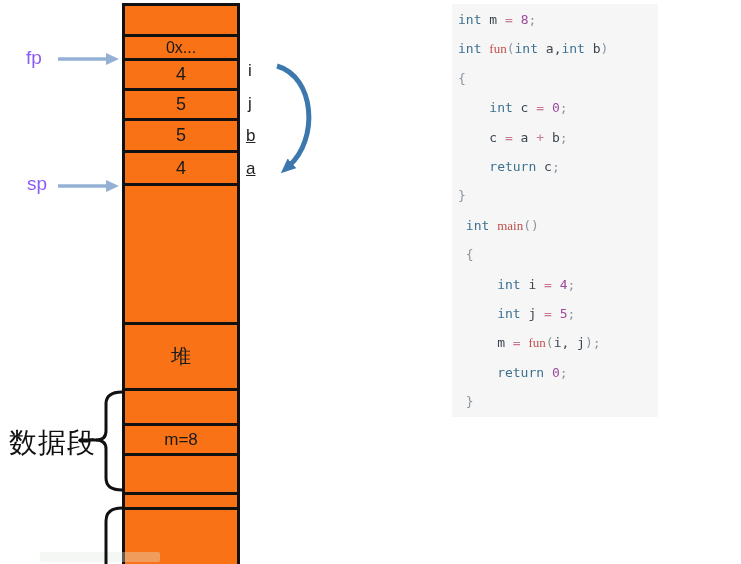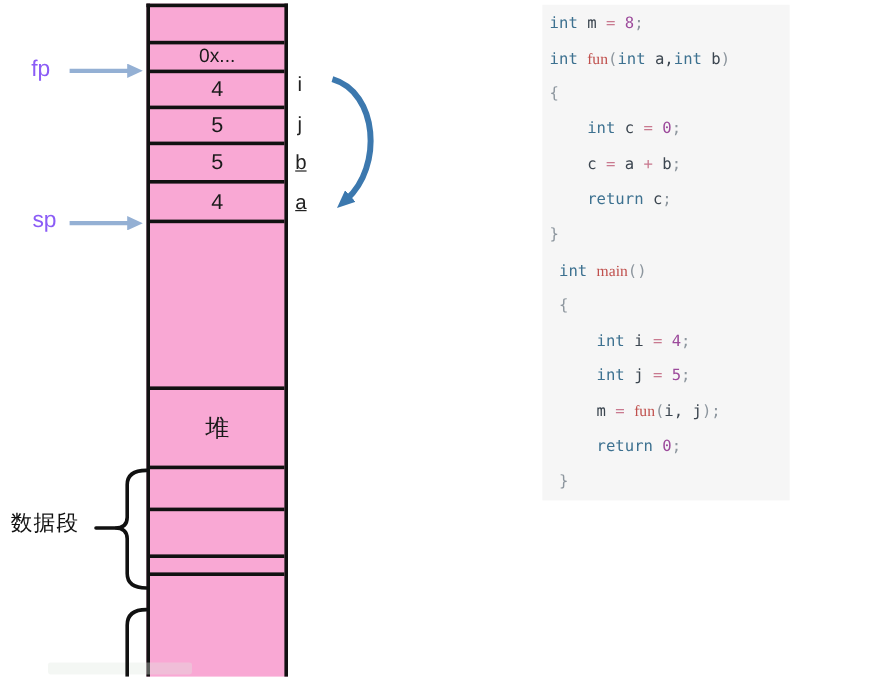--- a/index.html
+++ b/index.html
@@ -11,40 +11,40 @@
     --kw:#3d7190; --fn:#c0504d; --num:#9c4a9b; --op:#c9798f; --pl:#3c4650; --pu:#8d969e;
     --diagram_text:#1a1a1a;
   }
   html,body{margin:0;padding:0;}
   body{background:#ffffff;font-family:"Liberation Sans",sans-serif;}
   .canvas{position:relative;width:741px;height:564px;background:#ffffff;overflow:hidden;}
 
   
   .stack-column{
     position:absolute;left:122px;top:3px;width:118px;height:561px;
-    border:3px solid var(--stack_line);border-bottom:none;box-sizing:border-box;background:#f9a8d4;
+    border:3px solid var(--stack_line);border-bottom:none;box-sizing:border-box;background:#f97316;
   }
   .cell{
     box-sizing:border-box;border-bottom:3px solid var(--stack_line);
     display:flex;align-items:center;justify-content:center;
     color:var(--diagram_text);font-size:18px;
   }
   .c0{height:31px;} .c1{height:24px;font-size:16px;} .c2{height:30px;} .c3{height:30px;}
   .c4{height:32px;} .c5{height:33px;} .c6{height:139px;} .c7{height:66px;font-size:20px;}
   .c8{height:35px;} .c9{height:30px;font-size:17px;} .c10{height:39px;} .c11{height:15px;}
   .c12{height:54px;border-bottom:none;}
 
   
   .ptr-label{position:absolute;font-size:19px;color:#8b5cf6;}
   .fp{left:26px;top:47px;} .sp{left:27px;top:173px;}
   .var-label{position:absolute;left:248px;font-size:17px;color:#222;}
   .vl-i{top:61px;} .vl-j{top:94px;}
   .vl-b{top:126px;left:246px;text-decoration:underline;}
   .vl-a{top:159px;left:246px;text-decoration:underline;}
-  .seg-label{position:absolute;left:9px;top:424px;font-size:18px;color:#111;letter-spacing:1px;}
+  .seg-label{position:absolute;left:9px;top:424px;font-size:28px;color:#111;letter-spacing:1px;}
   .watermark{position:absolute;left:40px;bottom:2px;width:120px;height:10px;background:#dfe7df;opacity:.35;border-radius:2px;}
 
   
   .overlay{position:absolute;left:0;top:0;width:741px;height:564px;pointer-events:none;}
   .ptr-arrow{stroke:var(--pointer_arrow);stroke-width:3.5;}
   .marker-light{fill:var(--pointer_arrow);}
   .curve{stroke:var(--curve_arrow);stroke-width:5;fill:none;}
   .marker-curve{fill:var(--curve_arrow);}
   .code-arrow{stroke:var(--code_arrow);stroke-width:5;}
   .marker-code{fill:var(--code_arrow);}
@@ -69,20 +69,21 @@
   <div class="stack-column">
     <div class="cell c0"></div>
     <div class="cell c1">0x...</div>
     <div class="cell c2">4</div>
     <div class="cell c3">5</div>
     <div class="cell c4">5</div>
     <div class="cell c5">4</div>
     <div class="cell c6"></div>
     <div class="cell c7">堆</div>
     <div class="cell c8"></div>
+    <div class="cell c9">m=8</div>
     <div class="cell c10"></div>
     <div class="cell c11"></div>
     <div class="cell c12"></div>
   </div>
 
   <div class="ptr-label fp">fp</div>
   <div class="ptr-label sp">sp</div>
 
   <div class="var-label vl-i">i</div>
   <div class="var-label vl-j">j</div>

